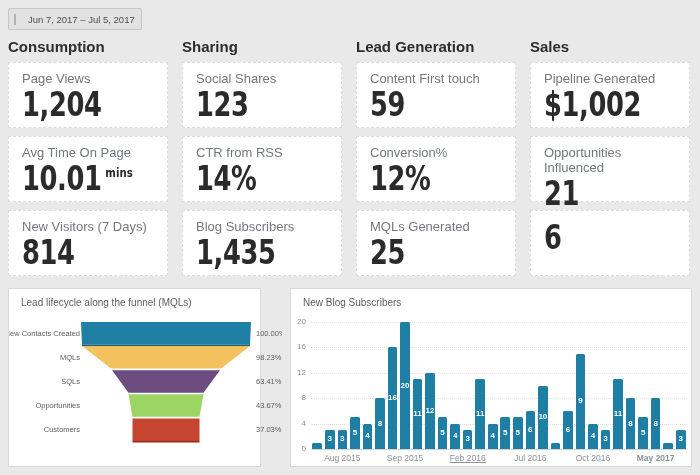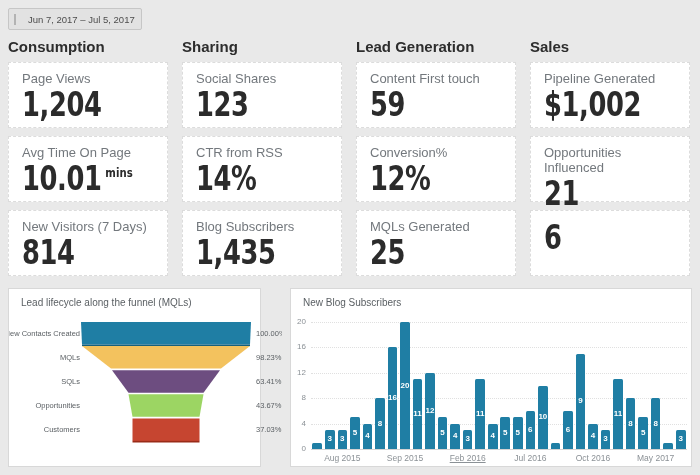--- a/index.html
+++ b/index.html
@@ -218,14 +218,14 @@
     <div class="bar" style="left: 359.867px; top: 109.2px; width: 9.6px; height: 50.8px; background: rgb(31, 126, 164);"></div>
     <div class="bar-label" style="left: 356.867px; width: 15.6px; top: 129.6px; color: rgb(255, 255, 255);">8</div>
     <div class="bar" style="left: 372.4px; top: 153.65px; width: 9.6px; height: 6.35px; background: rgb(31, 126, 164);"></div>
     <div class="bar" style="left: 384.933px; top: 140.95px; width: 9.6px; height: 19.05px; background: rgb(31, 126, 164);"></div>
     <div class="bar-label" style="left: 381.933px; width: 15.6px; top: 145.475px; color: rgb(255, 255, 255);">3</div>
     <div class="xtick" style="left: 21.3333px; top: 164px;">Aug 2015</div>
     <div class="xtick" style="left: 84px; top: 164px;">Sep 2015</div>
     <div class="xtick" style="left: 146.667px; top: 164px; text-decoration: underline;">Feb 2016</div>
     <div class="xtick" style="left: 209.333px; top: 164px;">Jul 2016</div>
     <div class="xtick" style="left: 272px; top: 164px;">Oct 2016</div>
-    <div class="xtick" style="left: 334.667px; top: 164px;">May 2017</div>
+    <div class="xtick" style="left: 334.667px; top: 164px; font-weight: bold;">May 2017</div>
   </div>
 
 </body></html>

